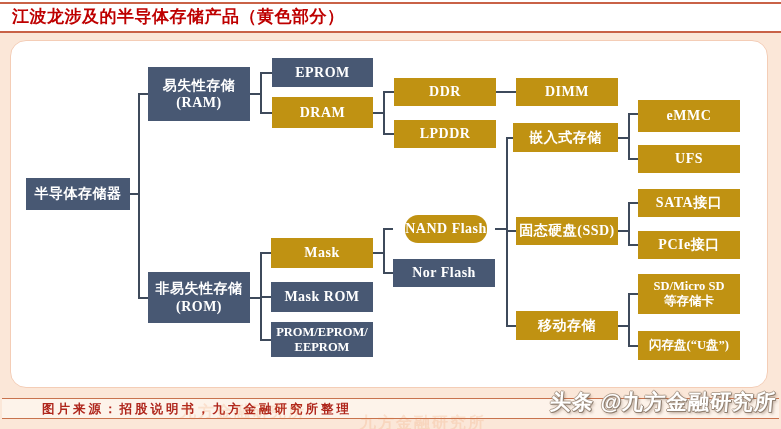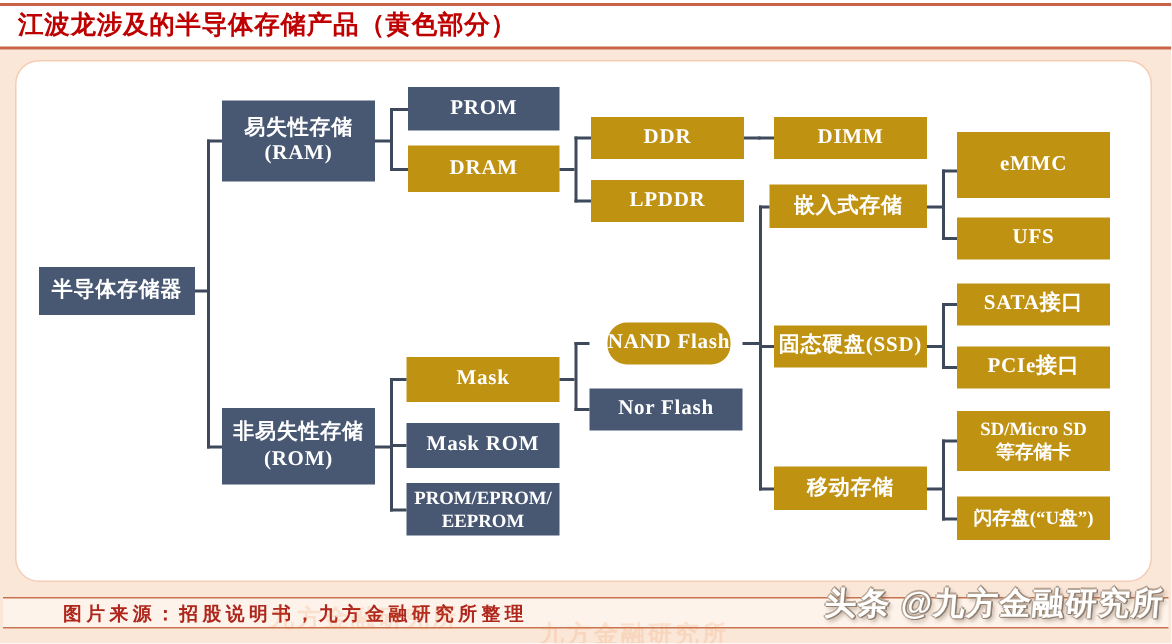--- a/index.html
+++ b/index.html
@@ -73,27 +73,27 @@
     <div class="top-line"></div>
     <span class="page-title">江波龙涉及的半导体存储产品（黄色部分）</span>
   </div>
 
   <div class="content-card"></div>
 
   <div class="diagram" id="diagram">
       <div class="node navy" style="left: 26px; top: 178px; width: 104px; height: 32px;">半导体存储器</div>
       <div class="node navy" style="left: 148px; top: 67px; width: 102px; height: 54px;">易失性存储
 (RAM)</div>
-      <div class="node navy" style="left: 272px; top: 58px; width: 101px; height: 29px;">PROM</div>
+      <div class="node navy" style="left: 272px; top: 58px; width: 101px; height: 29px;">EPROM</div>
       <div class="node gold" style="left: 272px; top: 97px; width: 101px; height: 31px;">DRAM</div>
       <div class="node gold" style="left: 394px; top: 78px; width: 102px; height: 28px; text-align: right;">DDR</div>
       <div class="node gold" style="left: 394px; top: 120px; width: 102px; height: 28px;">LPDDR</div>
       <div class="node gold" style="left: 516px; top: 78px; width: 102px; height: 28px;">DIMM</div>
       <div class="node gold" style="left: 513px; top: 123px; width: 105px; height: 29px;">嵌入式存储</div>
-      <div class="node gold" style="left: 638px; top: 88px; width: 102px; height: 44px; text-align: center;">eMMC</div>
+      <div class="node gold" style="left: 638px; top: 100px; width: 102px; height: 32px; text-align: center;">eMMC</div>
       <div class="node gold" style="left: 638px; top: 145px; width: 102px; height: 28px;">UFS</div>
       <div class="node gold" style="left: 638px; top: 189px; width: 102px; height: 28px;">SATA接口</div>
       <div class="node gold" style="left: 638px; top: 231px; width: 102px; height: 28px;">PCIe接口</div>
       <div class="node gold" style="left: 516px; top: 217px; width: 102px; height: 28px;">固态硬盘(SSD)</div>
       <div class="node gold" style="left: 405px; top: 215px; width: 82px; height: 28px; border-radius: 13px;">NAND Flash</div>
       <div class="node navy" style="left: 393px; top: 259px; width: 102px; height: 28px;">Nor Flash</div>
       <div class="node gold" style="left: 271px; top: 238px; width: 102px; height: 30px;">Mask</div>
       <div class="node navy" style="left: 148px; top: 272px; width: 102px; height: 51px;">非易失性存储
 (ROM)</div>
       <div class="node navy" style="left: 271px; top: 282px; width: 102px; height: 30px;">Mask ROM</div>

